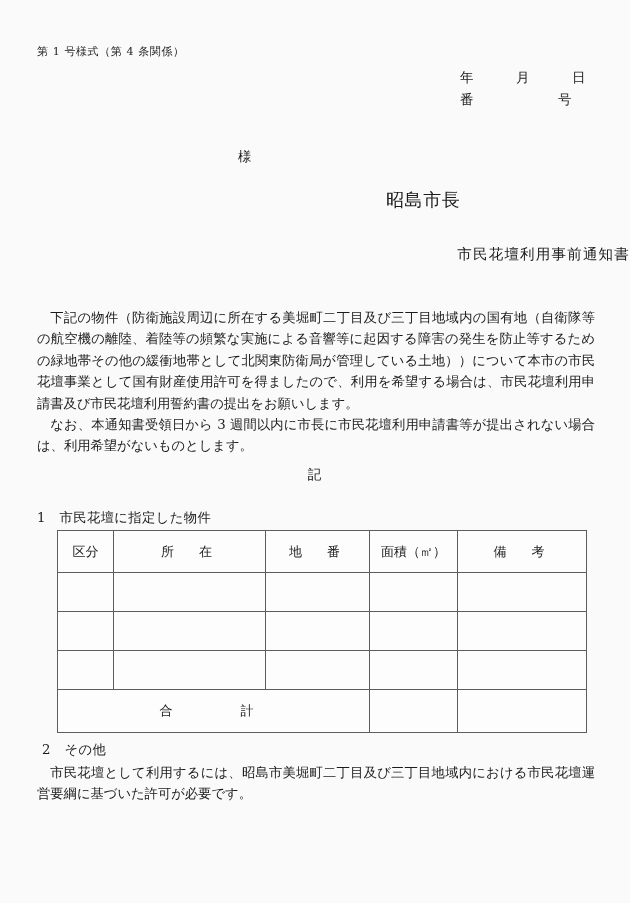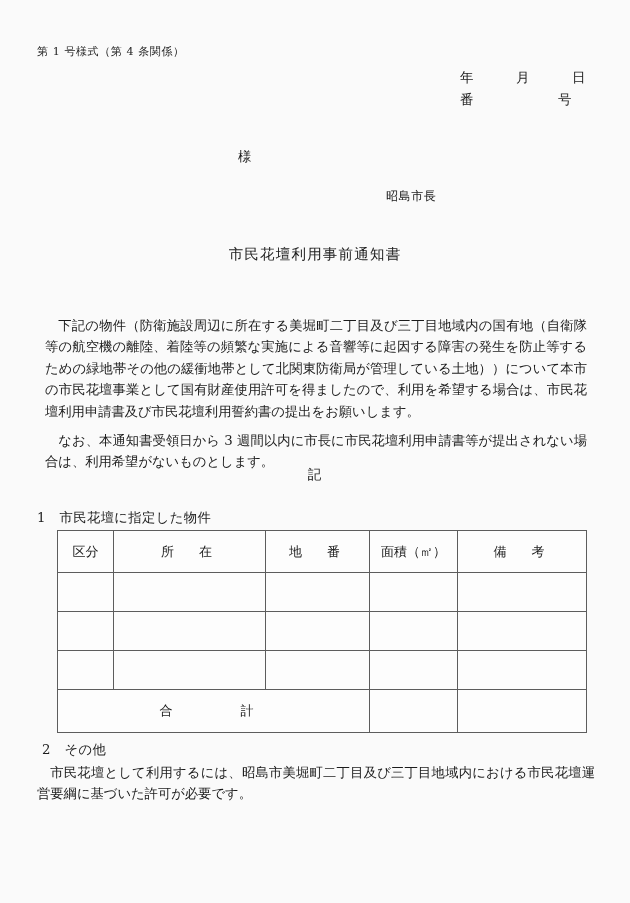--- a/index.html
+++ b/index.html
@@ -53,49 +53,49 @@
     top: 148px;
     font-size: 13.5px;
     white-space: pre;
   }
 
   
   .issuer {
     position: absolute;
     left: 386px;
     top: 188px;
-    font-size: 12px;
+    font-size: 18px;
     letter-spacing: 0.6px;
     white-space: pre;
   }
 
   
   .doc-title {
     position: absolute;
     left: 0;
     right: 0;
     top: 245px;
-    text-align: center;
+    text-align: right;
     font-size: 14.5px;
     letter-spacing: 1.2px;
   }
 
   
   .body-block {
     position: absolute;
     left: 37px;
     top: 307px;
     width: 558px;
     font-size: 13.3px;
     line-height: 21.4px;
     text-align: justify;
     text-justify: inter-character;
   }
   .body-block p {
-    margin: 8px;
+    margin: 0;
     text-indent: 13.3px;
   }
 
   
   .ki-marker {
     position: absolute;
     left: 0;
     right: 0;
     top: 466px;
     text-align: center;

